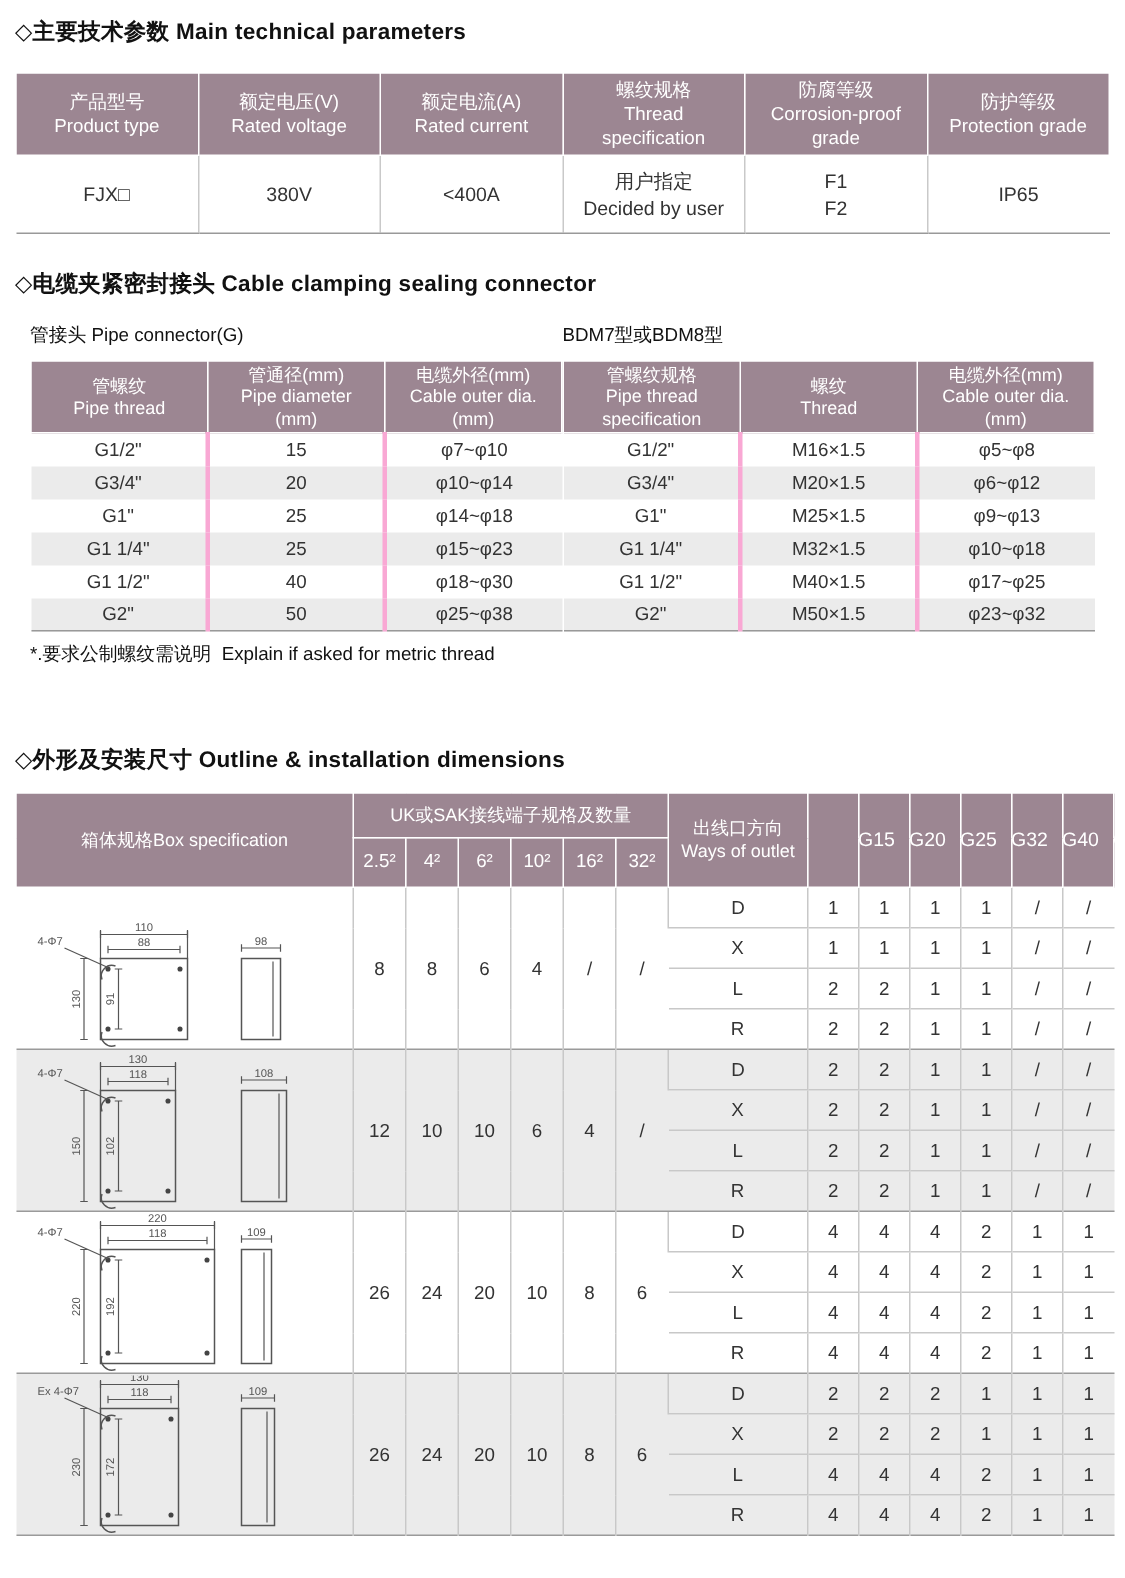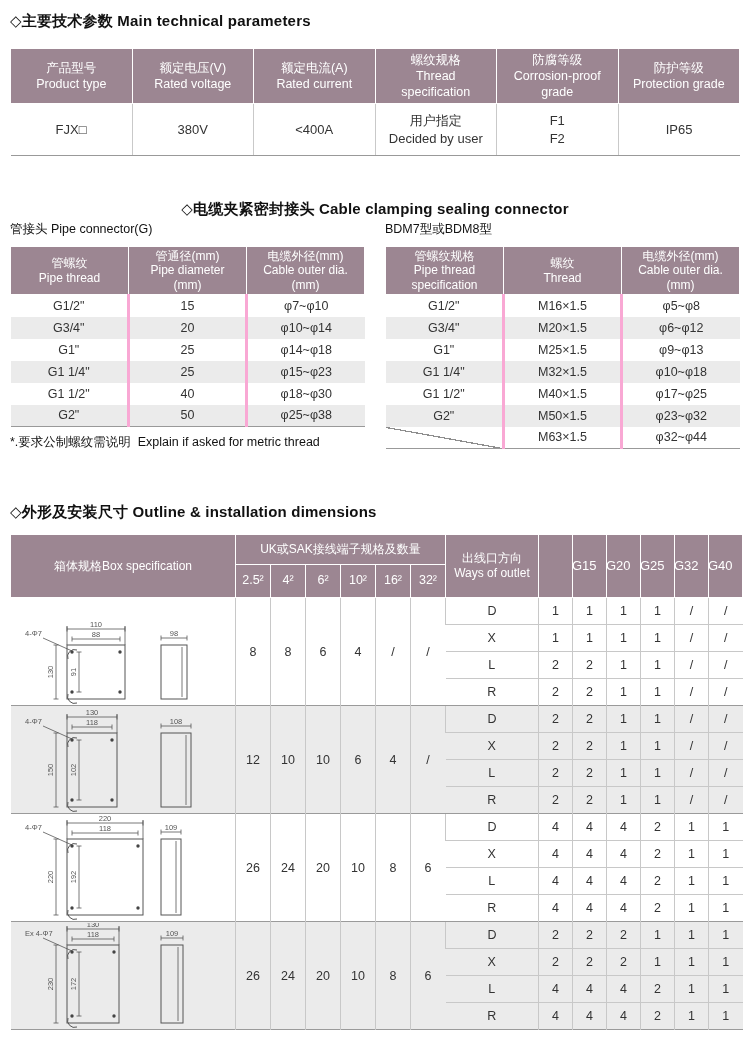--- a/index.html
+++ b/index.html
@@ -5,41 +5,41 @@
   * { box-sizing: border-box; margin: 0; padding: 0; }
   html, body { background: #ffffff; }
   body {
     width: 750px; height: 1052px; overflow: hidden;
     font-family: "Liberation Sans", "DejaVu Sans", sans-serif;
     color: #222;
   }
   .page { padding: 12px 10px 0 10px; }
 
   .sec-title { font-size: 15px; font-weight: bold; color: #111; letter-spacing: 0.2px; }
-  .s2 { margin-top: 44px; text-align: center; }
+  .s2 { margin-top: 24px; }
   .s3 { margin-top: 52px; }
 
   table { border-collapse: collapse; }
   th { font-weight: normal; }
 
   
   .t1 { width: 730px; table-layout: fixed; margin-top: 17px; }
   .t1 thead th {
     height: 55px; background: #9c8692; color: #fff;
     font-size: 12.5px; line-height: 1.3; border: 1px solid #fff; padding: 2px;
   }
   .t1 tbody td {
     height: 52px; text-align: center; font-size: 13px; color: #333;
     border-left: 1px solid #c9c9c9; border-bottom: 1px solid #999;
     line-height: 1.35; padding: 2px;
   }
   .t1 tbody td:first-child { border-left: none; }
 
   
-  .two-col { display: flex; justify-content: space-between; margin-top: 2px; }
+  .two-col { display: flex; justify-content: center; margin-top: 16px; }
   .col { width: 355px; }
   .col-label { font-size: 12.5px; color: #111; margin-bottom: 8px; }
   .t2 { width: 100%; table-layout: fixed; }
   .t2 thead th {
     height: 48px; background: #9c8692; color: #fff;
     font-size: 12px; line-height: 1.22; border: 1px solid #fff; padding: 1px;
   }
   .t2 tbody td {
     height: 22px; text-align: center; font-size: 12.5px; color: #333;
     border-left: 3px solid #f9a8d4; padding: 0 2px;
@@ -240,25 +240,20 @@
             </tr>
             <tr>
               <td>G1 1/2"</td>
               <td>M40×1.5</td>
               <td>φ17~φ25</td>
             </tr>
             <tr>
               <td>G2"</td>
               <td>M50×1.5</td>
               <td>φ23~φ32</td>
-            </tr>
-            <tr>
-              <td class="diag"></td>
-              <td>M63×1.5</td>
-              <td>φ32~φ44</td>
             </tr>
           </tbody>
       </table>
     </div>
   </div>
 
   <div class="sec-title s3">◇外形及安装尺寸 Outline &amp; installation dimensions</div>
 
   <table class="t3">
     <colgroup>

